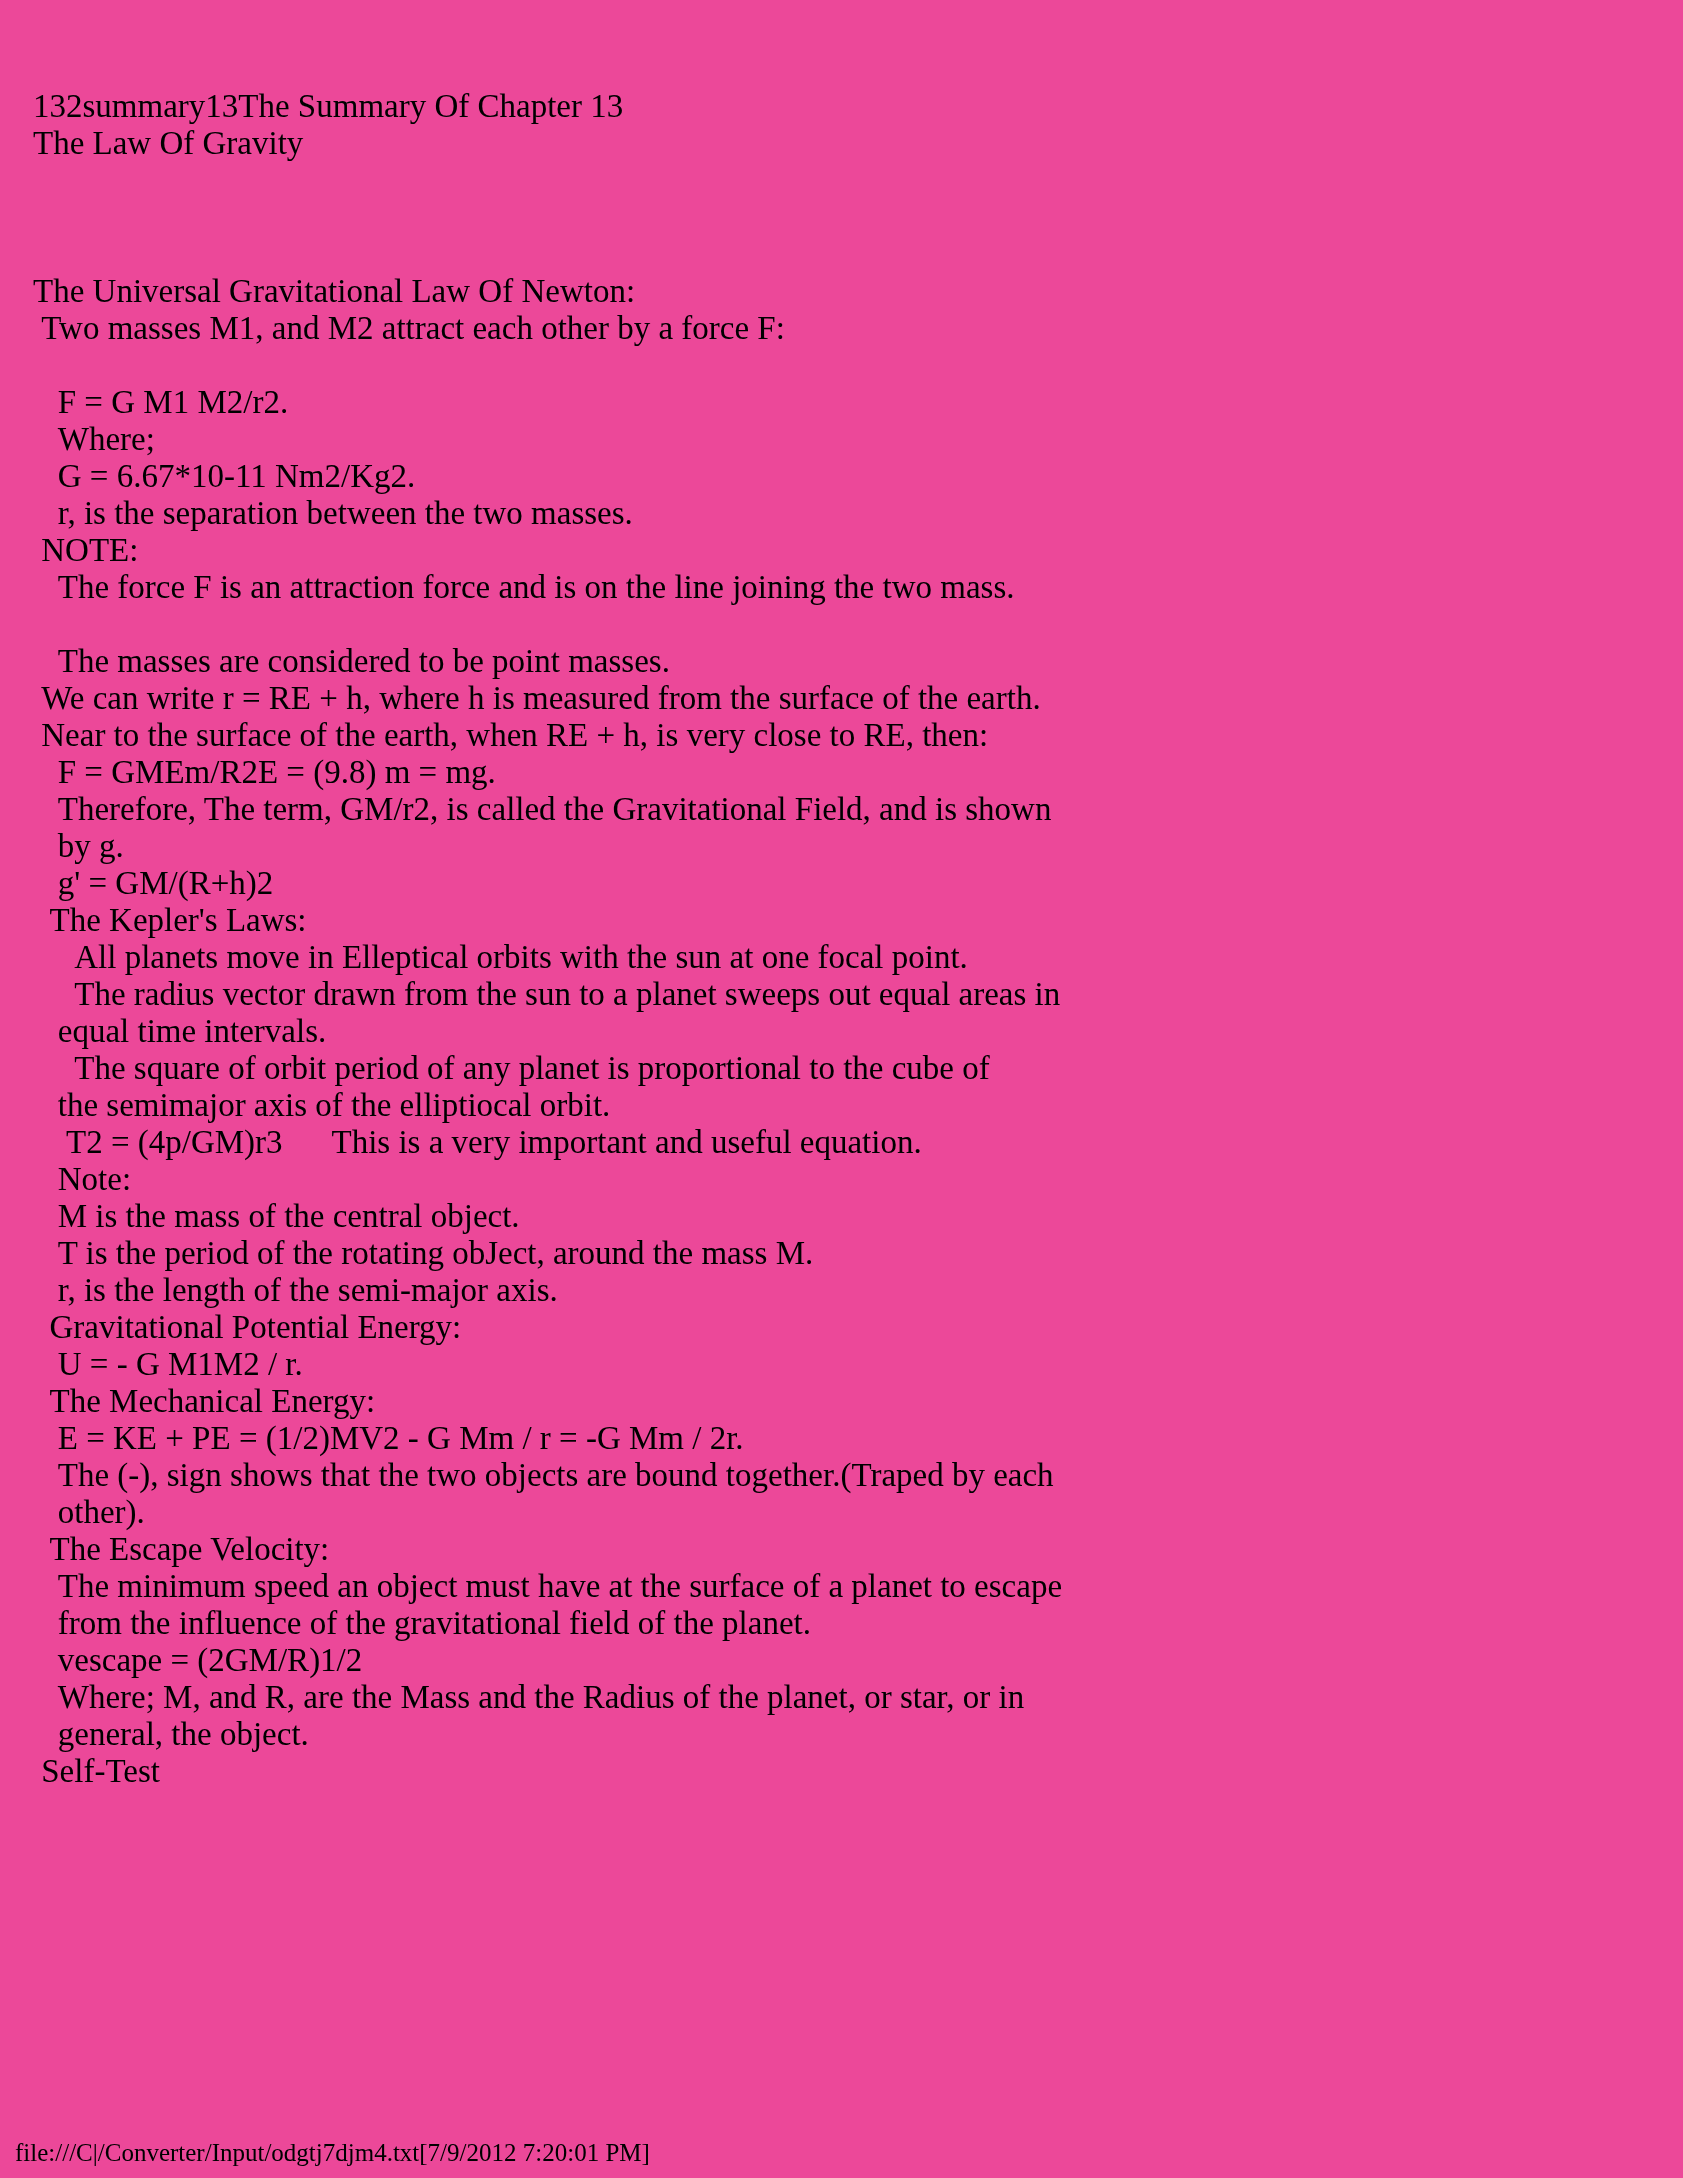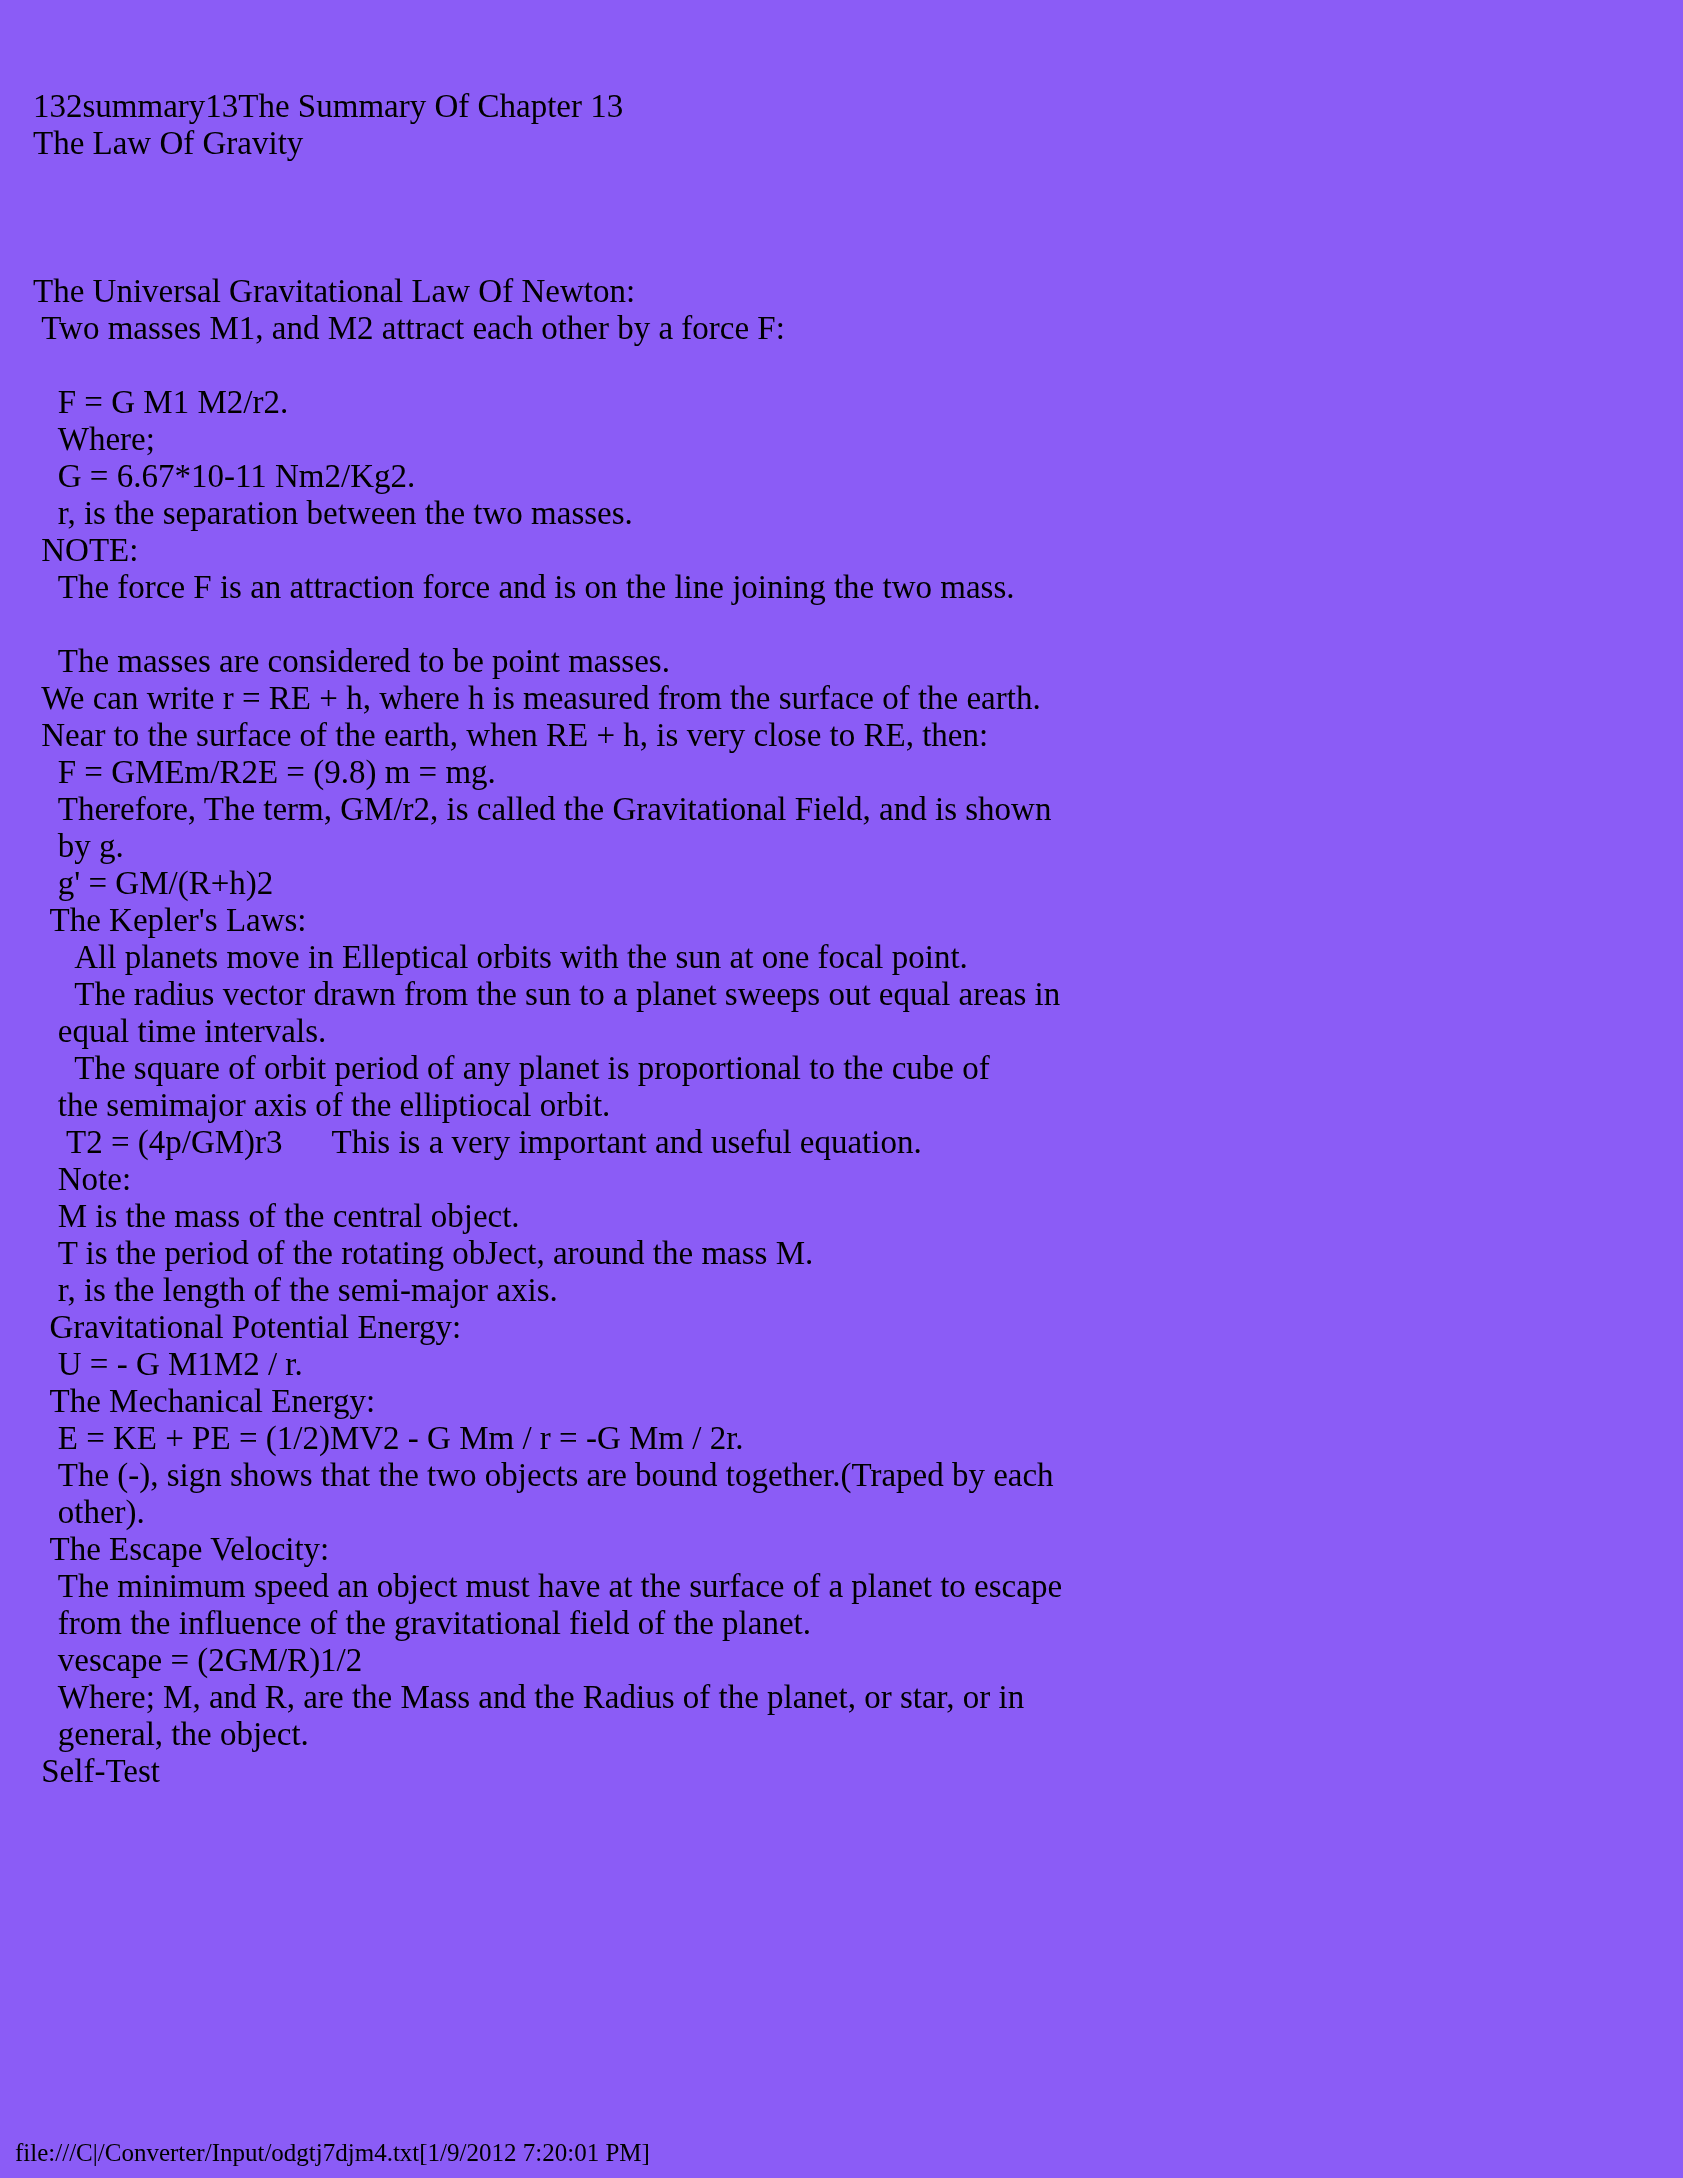--- a/index.html
+++ b/index.html
@@ -4,21 +4,21 @@
 <style>
   html, body {
     margin: 0;
     padding: 0;
     background: #ffffff;
   }
   .page {
     position: relative;
     width: 1683px;
     height: 2178px;
-    background: #8b5cf6;
+    background: #ec4899;
     overflow: hidden;
     font-family: "Liberation Serif", "DejaVu Serif", serif;
     color: #000000;
   }
   .doc-body {
     position: absolute;
     top: 88px;
     left: 33px;
     right: 40px;
     font-size: 33px;
@@ -36,15 +36,15 @@
     font-size: 25px;
     line-height: 30px;
     white-space: pre;
   }
 </style>
 </head>
 <body>
 
 <div class="page">
   <div class="doc-body"><div class="line">132summary13The Summary Of Chapter 13</div><div class="line">The Law Of Gravity</div><div class="line"></div><div class="line"></div><div class="line"></div><div class="line">The Universal Gravitational Law Of Newton:</div><div class="line"> Two masses M1, and M2 attract each other by a force F:</div><div class="line"></div><div class="line">   F = G M1 M2/r2.</div><div class="line">   Where;</div><div class="line">   G = 6.67*10-11 Nm2/Kg2.</div><div class="line">   r, is the separation between the two masses.</div><div class="line"> NOTE:</div><div class="line">   The force F is an attraction force and is on the line joining the two mass.</div><div class="line"></div><div class="line">   The masses are considered to be point masses.</div><div class="line"> We can write r = RE + h, where h is measured from the surface of the earth.</div><div class="line"> Near to the surface of the earth, when RE + h, is very close to RE, then:</div><div class="line">   F = GMEm/R2E = (9.8) m = mg.</div><div class="line">   Therefore, The term, GM/r2, is called the Gravitational Field, and is shown</div><div class="line">   by g.</div><div class="line">   g' = GM/(R+h)2</div><div class="line">  The Kepler's Laws:</div><div class="line">     All planets move in Elleptical orbits with the sun at one focal point.</div><div class="line">     The radius vector drawn from the sun to a planet sweeps out equal areas in</div><div class="line">   equal time intervals.</div><div class="line">     The square of orbit period of any planet is proportional to the cube of</div><div class="line">   the semimajor axis of the elliptiocal orbit.</div><div class="line">    T2 = (4p/GM)r3      This is a very important and useful equation.</div><div class="line">   Note:</div><div class="line">   M is the mass of the central object.</div><div class="line">   T is the period of the rotating obJect, around the mass M.</div><div class="line">   r, is the length of the semi-major axis.</div><div class="line">  Gravitational Potential Energy:</div><div class="line">   U = - G M1M2 / r.</div><div class="line">  The Mechanical Energy:</div><div class="line">   E = KE + PE = (1/2)MV2 - G Mm / r = -G Mm / 2r.</div><div class="line">   The (-), sign shows that the two objects are bound together.(Traped by each</div><div class="line">   other).</div><div class="line">  The Escape Velocity:</div><div class="line">   The minimum speed an object must have at the surface of a planet to escape</div><div class="line">   from the influence of the gravitational field of the planet.</div><div class="line">   vescape = (2GM/R)1/2</div><div class="line">   Where; M, and R, are the Mass and the Radius of the planet, or star, or in</div><div class="line">   general, the object.</div><div class="line"> Self-Test</div></div>
-  <div class="page-footer">file:///C|/Converter/Input/odgtj7djm4.txt[1/9/2012 7:20:01 PM]</div>
+  <div class="page-footer">file:///C|/Converter/Input/odgtj7djm4.txt[7/9/2012 7:20:01 PM]</div>
 </div>
 
 
 </body></html>

